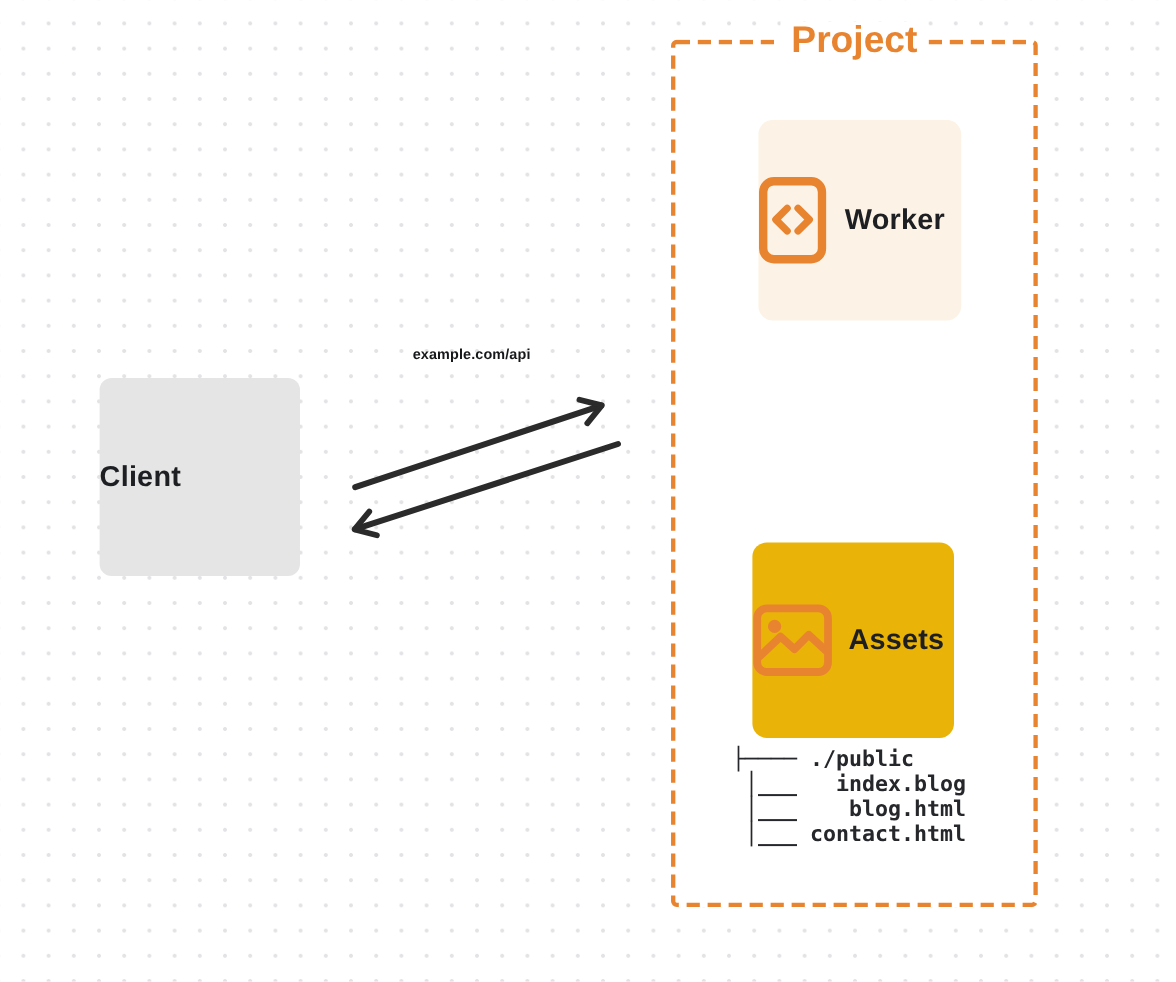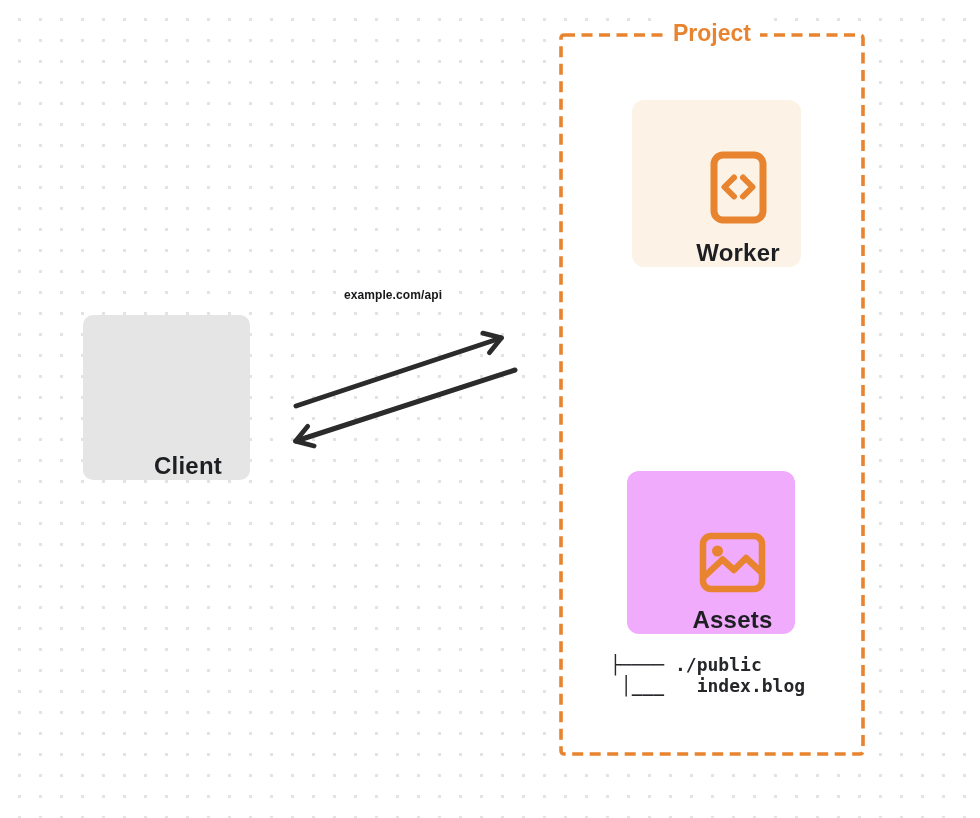--- a/index.html
+++ b/index.html
@@ -10,24 +10,23 @@
     font-family: "Liberation Sans", sans-serif;
     background-color: #ffffff;
     background-image: radial-gradient(circle, #e3e3e6 1.5px, transparent 1.8px);
     background-size: 21px 21px;
     background-position: 9px 9px;
   }
 
   .node-card {
     position: absolute;
     display: flex;
-    flex-direction: column;
+    flex-direction: row;
     align-items: center;
-    justify-content: flex-end;
-    padding-left: 43px;
+    justify-content: flex-start;
   }
 
   .client {
     left: 83px; top: 315px;
     width: 167px; height: 165px;
     background: #e5e5e5;
     border-radius: 10px;
   }
 
   .node-label {
@@ -66,52 +65,51 @@
     left: 0; top: 0;
     width: 100%; height: 100%;
     display: block;
   }
   .project-title {
     position: absolute;
     top: -15px; left: 50%;
     transform: translateX(-50%);
     background: #ffffff;
     padding: 0 9px;
-    font-size: 23px;
+    font-size: 31px;
     font-weight: 700;
     line-height: 30px;
     color: #e8842f;
     white-space: nowrap;
   }
 
   .worker {
     left: 73px; top: 67px;
     width: 169px; height: 167px;
     background: #fcf3e6;
     border-radius: 12px;
     gap: 15px;
   }
   .assets {
-    left: 68px; top: 438px;
+    left: 68px; top: 419px;
     width: 168px; height: 163px;
-    background: #f0abfc;
+    background: #eab308;
     border-radius: 12px;
     gap: 13px;
   }
   .card-icon { display: block; }
 
   .file-tree {
     position: absolute;
     left: 51px; top: 589px;
     font-family: "DejaVu Sans Mono", monospace;
     font-size: 18px;
     font-weight: 700;
     line-height: 21px;
     color: #26272a;
-    margin-top: 32px;
   }
   .tree-line { white-space: pre; }
 </style>
 </head>
 <body>
 
 <div class="node-card client">
   <span class="node-label">Client</span>
 </div>
 
@@ -147,14 +145,16 @@
       <rect x="4" y="4" width="59" height="53" rx="8" fill="none" stroke="#e8842f" stroke-width="6.5"></rect>
       <circle cx="18.5" cy="19" r="5.5" fill="#e8842f"></circle>
       <path d="M6 44 L23.5 27.5 L35 38 L47 26 L61 39" fill="none" stroke="#e8842f" stroke-width="6.5" stroke-linejoin="round" stroke-linecap="round"></path>
     </svg>
     <span class="node-label">Assets</span>
   </div>
 
   <div class="file-tree">
     <div class="tree-line">├──── ./public</div>
     <div class="tree-line"> │___   index.blog</div>
+    <div class="tree-line"> │___    blog.html</div>
+    <div class="tree-line"> │___ contact.html</div>
   </div>
 </div>
 
 </body></html>

